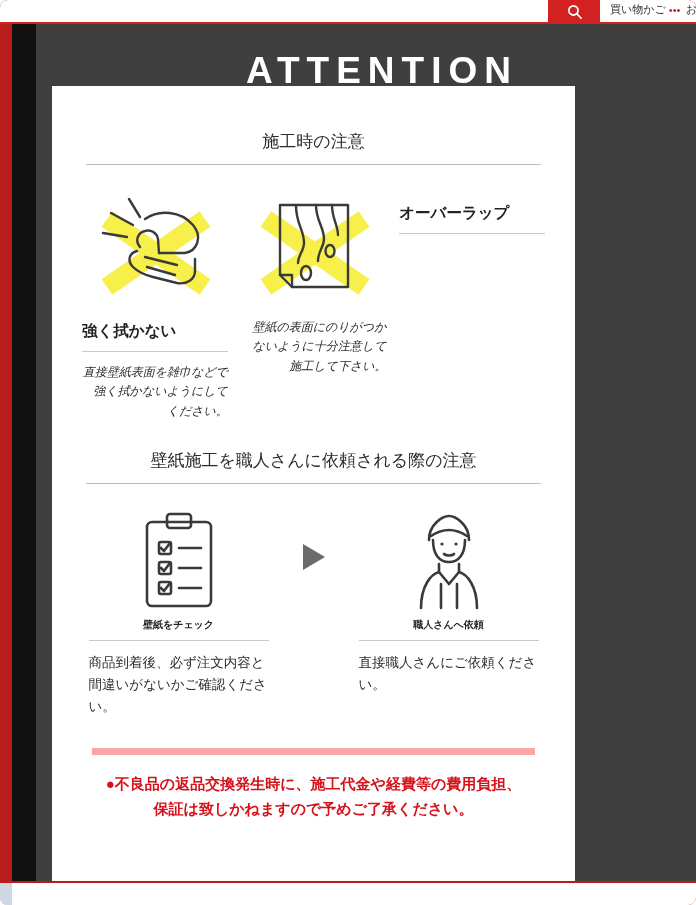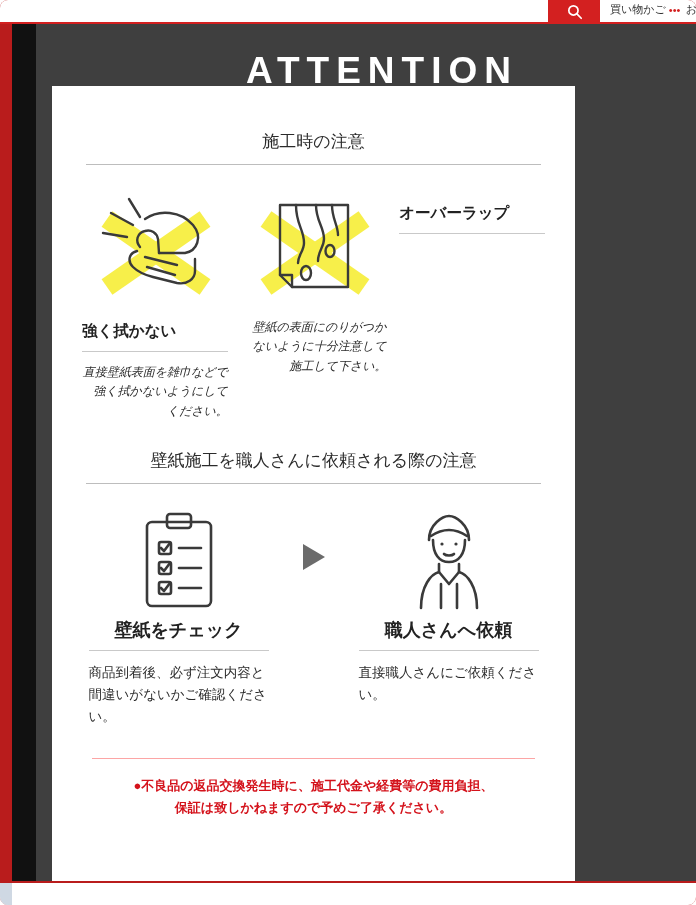--- a/index.html
+++ b/index.html
@@ -144,21 +144,21 @@
   }
   .col2 { width: 180px; }
   .icon-wrap2 {
     height: 112px;
     display: flex;
     align-items: center;
     justify-content: center;
   }
   .col2-title {
     text-align: center;
-    font-size: 18px;
+    font-size: 10px;
     font-weight: bold;
     color: #222;
     padding-bottom: 8px;
     border-bottom: 1px solid #c9c9c9;
   }
   .col2-body {
     margin-top: 11px;
     font-size: 13.5px;
     line-height: 1.62;
     color: #2b2b2b;
@@ -166,24 +166,24 @@
   .arrow-mid {
     width: 34px;
     display: flex;
     align-items: flex-start;
     justify-content: center;
     padding-top: 36px;
   }
 
   .notice {
     margin: 30px 40px 0 40px;
-    border-top: 1px solid #fca5a5;
+    border-top: 7px solid #fca5a5;
     padding-top: 16px;
     color: #d4121b;
-    font-size: 13px;
+    font-size: 15px;
     font-weight: bold;
     line-height: 1.7;
     text-align: center;
   }
   .notice .ind { display: block; padding-left: 14px; text-indent: -14px; }
 
   .bottom-bar {
     position: absolute;
     left: 0; top: 883px;
     width: 696px; height: 22px;

